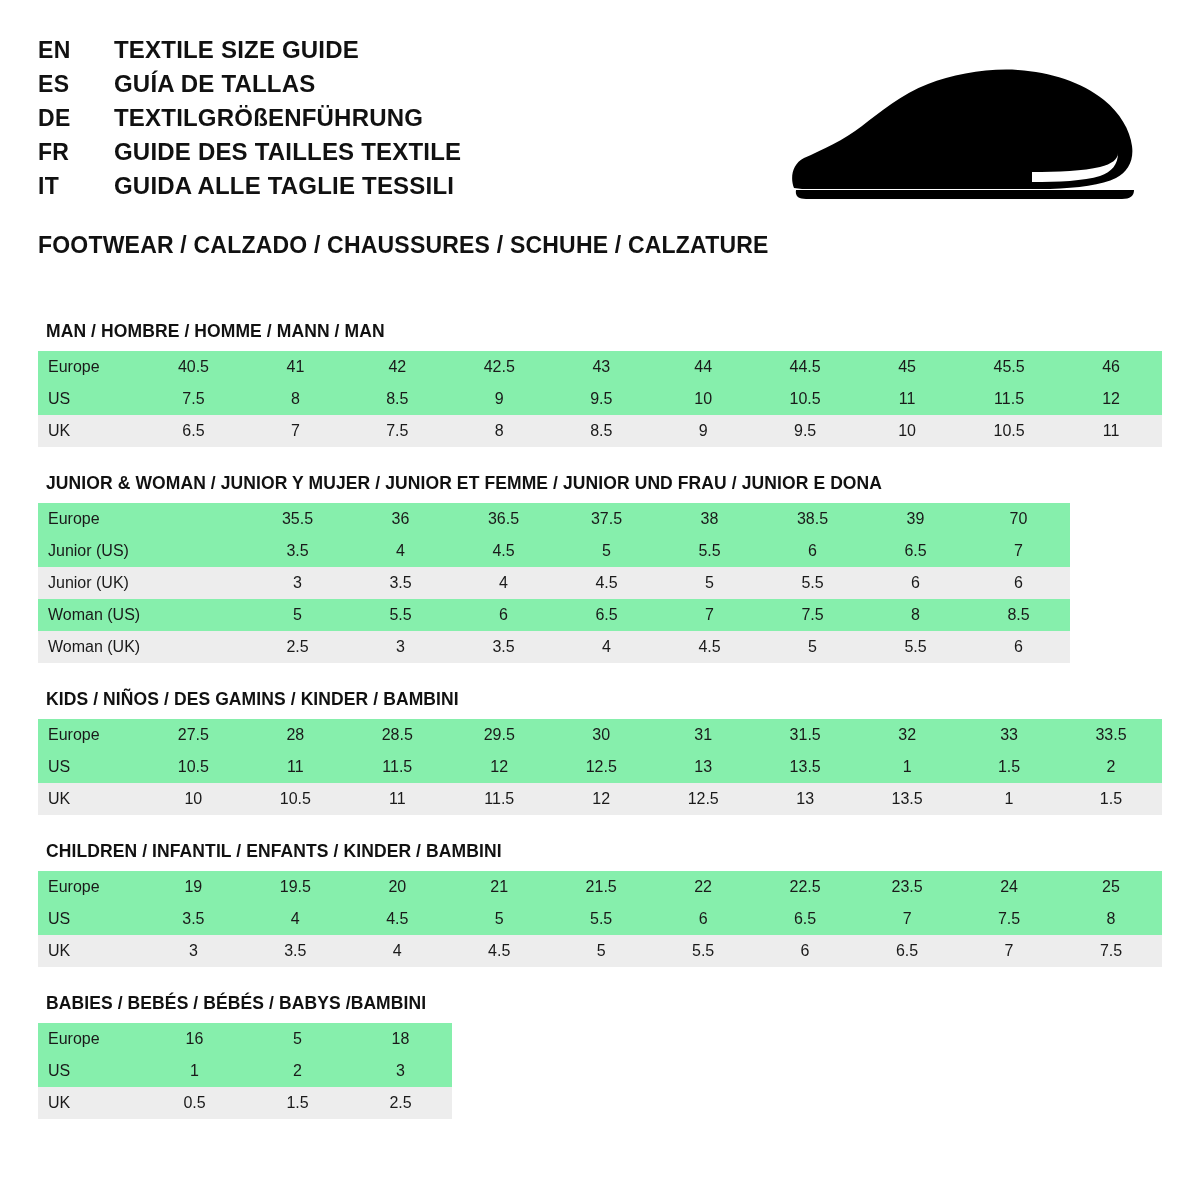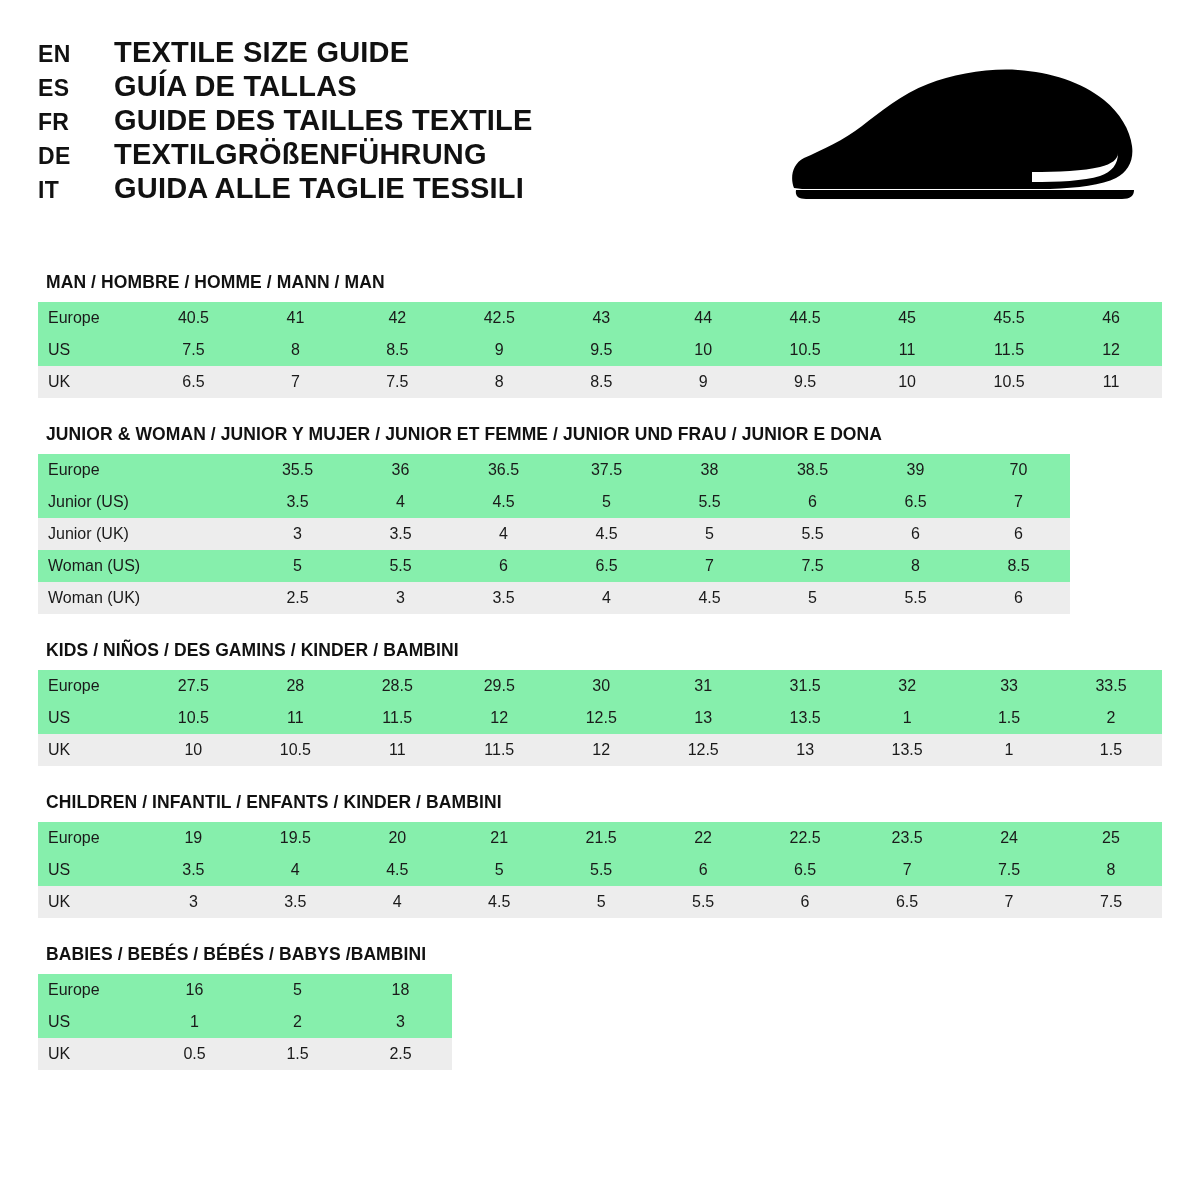--- a/index.html
+++ b/index.html
@@ -38,21 +38,21 @@
     height: 34px;
   }
   .lang-code {
     width: 76px;
     font-size: 23px;
     font-weight: bold;
     letter-spacing: 0.3px;
     color: #111;
   }
   .lang-text {
-    font-size: 29px;
+    font-size: 24px;
     font-weight: bold;
     letter-spacing: 0.2px;
     color: #111;
     white-space: nowrap;
   }
 
   .shoe-wrap {
     width: 380px;
     height: 160px;
     margin-right: 10px;
@@ -119,43 +119,44 @@
     <div class="lang-list">
       <div class="lang-row">
         <span class="lang-code">EN</span>
         <span class="lang-text">TEXTILE SIZE GUIDE</span>
       </div>
       <div class="lang-row">
         <span class="lang-code">ES</span>
         <span class="lang-text">GUÍA DE TALLAS</span>
       </div>
       <div class="lang-row">
+        <span class="lang-code">DE</span>
+        <span class="lang-text">TEXTILGRÖßENFÜHRUNG</span>
+      </div>
+      <div class="lang-row">
         <span class="lang-code">FR</span>
         <span class="lang-text">GUIDE DES TAILLES TEXTILE</span>
-      </div>
-      <div class="lang-row">
-        <span class="lang-code">DE</span>
-        <span class="lang-text">TEXTILGRÖßENFÜHRUNG</span>
       </div>
       <div class="lang-row">
         <span class="lang-code">IT</span>
         <span class="lang-text">GUIDA ALLE TAGLIE TESSILI</span>
       </div>
     </div>
 
     <div class="shoe-wrap">
       <svg width="360" height="140" viewBox="0 0 360 140" aria-hidden="true">
         <path fill="#000000" d="M12 128 C8 118 10 104 22 98 C40 90 62 80 80 66 C98 52 120 34 146 24 C172 14 206 8 236 10 C268 12 300 22 322 40 C338 53 348 70 350 86 C352 100 346 112 334 118 C320 125 296 128 268 129 L20 129 Z"></path>
         <path fill="#000000" d="M14 130 L352 130 C352 136 348 139 340 139 L24 139 C16 139 13 136 14 130 Z"></path>
         <path fill="#ffffff" d="M250 112 C276 112 302 111 318 107 C330 104 336 99 336 93 C336 104 330 112 318 116 C302 121 276 122 250 122 Z"></path>
       </svg>
     </div>
 
   </div>
 
+  <div class="category-title">FOOTWEAR / CALZADO / CHAUSSURES / SCHUHE / CALZATURE</div>
 
   <div class="sections">
 
     <div class="section">
       <div class="section-title">MAN / HOMBRE / HOMME / MANN / MAN</div>
       <table class="size-table">
         <colgroup>
           <col style="width:105px">
             <col style="width:103px">
             <col style="width:103px">

